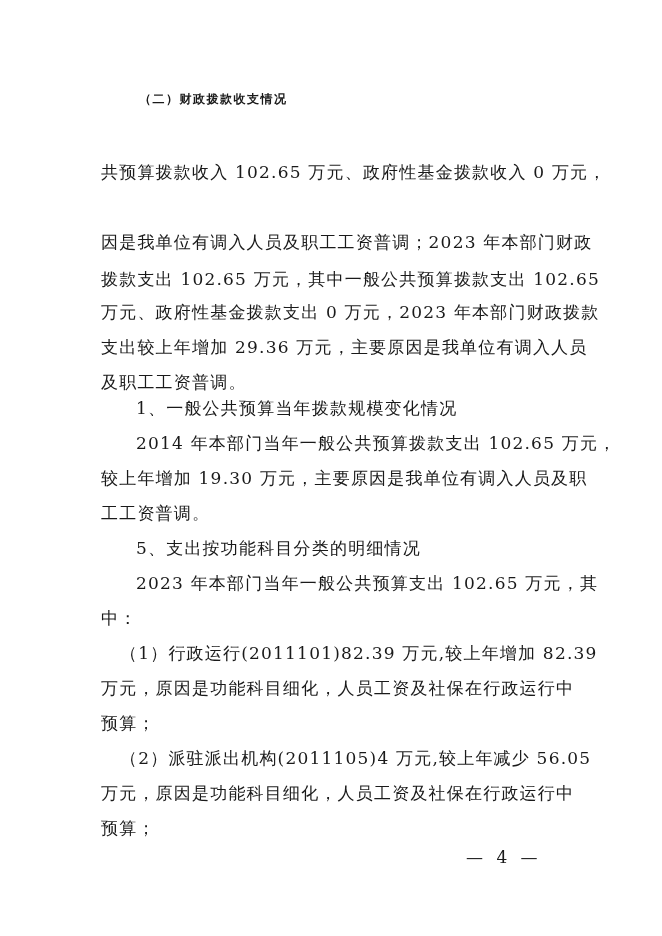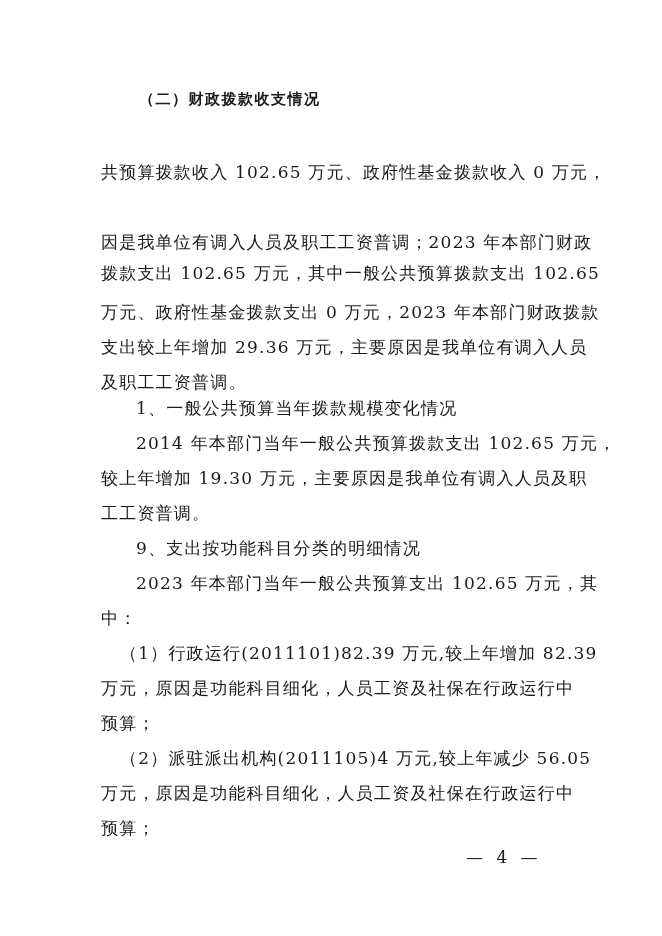--- a/index.html
+++ b/index.html
@@ -2,42 +2,42 @@
 <html><head>
 <meta charset="utf-8">
 <style>
   html, body { margin: 0; padding: 0; background: #ffffff; }
   body { width: 662px; height: 936px; position: relative; overflow: hidden;
          font-family: "DejaVu Serif", "Liberation Serif", serif; color: #1a1a1a; }
   .page { position: absolute; left: 0; top: 0; width: 662px; height: 936px; }
   .line { position: absolute; left: 101px; font-size: 17px; line-height: 20px;
           white-space: nowrap; letter-spacing: 1.2px; }
   .indent { left: 136px; }
-  .heading { left: 139px; font-weight: bold; font-family: "DejaVu Sans", "Liberation Sans", sans-serif; font-size: 15px; letter-spacing: 1.5px; }
+  .heading { left: 139px; font-weight: bold; font-family: "DejaVu Sans", "Liberation Sans", sans-serif; font-size: 12px; letter-spacing: 1.5px; }
   .pnum { position: absolute; left: 466px; top: 847px; font-size: 17px; letter-spacing: 4px; white-space: nowrap; }
 </style>
 </head>
 <body>
 
 <div class="page">
   <div class="line heading" style="top:89px">（二）财政拨款收支情况</div>
 
   <div class="line" style="top:162px">共预算拨款收入 102.65 万元、政府性基金拨款收入 0 万元，</div>
   <div class="line" style="top:232px">因是我单位有调入人员及职工工资普调；2023 年本部门财政</div>
-  <div class="line" style="top:263px">拨款支出 102.65 万元，其中一般公共预算拨款支出 102.65</div>
+  <div class="line" style="top:269px">拨款支出 102.65 万元，其中一般公共预算拨款支出 102.65</div>
   <div class="line" style="top:302px">万元、政府性基金拨款支出 0 万元，2023 年本部门财政拨款</div>
   <div class="line" style="top:337px">支出较上年增加 29.36 万元，主要原因是我单位有调入人员</div>
   <div class="line" style="top:372px">及职工工资普调。</div>
 
   <div class="line indent" style="top:398px">1、一般公共预算当年拨款规模变化情况</div>
   <div class="line indent" style="top:433px">2014 年本部门当年一般公共预算拨款支出 102.65 万元，</div>
   <div class="line" style="top:468px">较上年增加 19.30 万元，主要原因是我单位有调入人员及职</div>
   <div class="line" style="top:503px">工工资普调。</div>
 
-  <div class="line indent" style="top:538px">9、支出按功能科目分类的明细情况</div>
+  <div class="line indent" style="top:538px">5、支出按功能科目分类的明细情况</div>
   <div class="line indent" style="top:573px">2023 年本部门当年一般公共预算支出 102.65 万元，其</div>
   <div class="line" style="top:608px">中：</div>
 
   <div class="line" style="left:120px; top:643px">（1）行政运行(2011101)82.39 万元,较上年增加 82.39</div>
   <div class="line" style="top:678px">万元，原因是功能科目细化，人员工资及社保在行政运行中</div>
   <div class="line" style="top:713px">预算；</div>
 
   <div class="line" style="left:120px; top:748px">（2）派驻派出机构(2011105)4 万元,较上年减少 56.05</div>
   <div class="line" style="top:783px">万元，原因是功能科目细化，人员工资及社保在行政运行中</div>
   <div class="line" style="top:818px">预算；</div>

